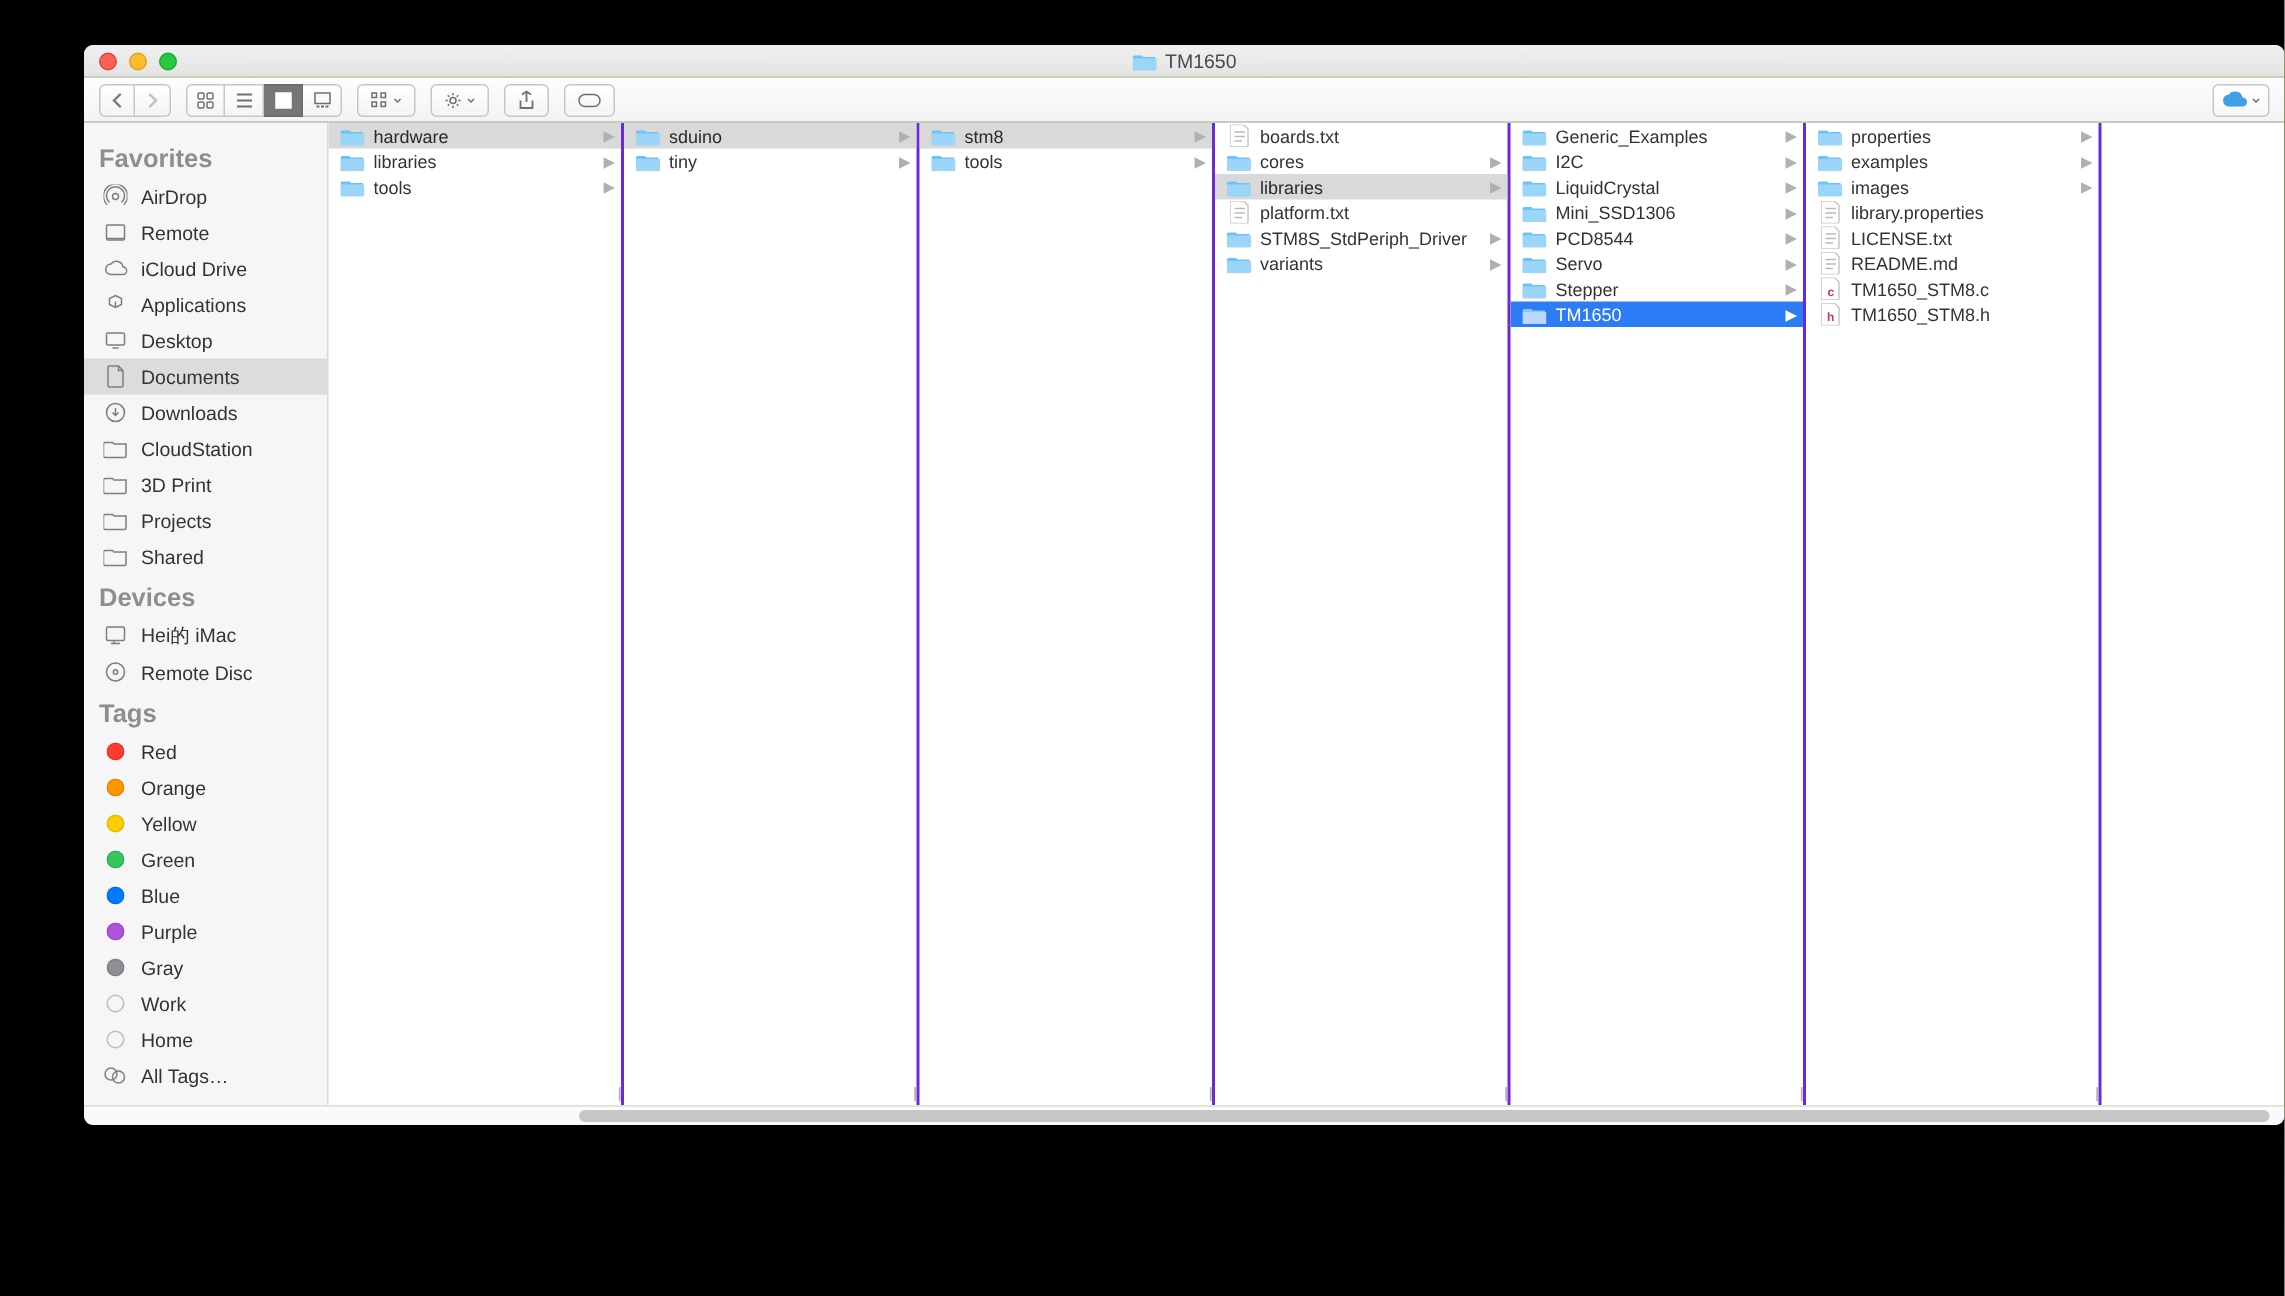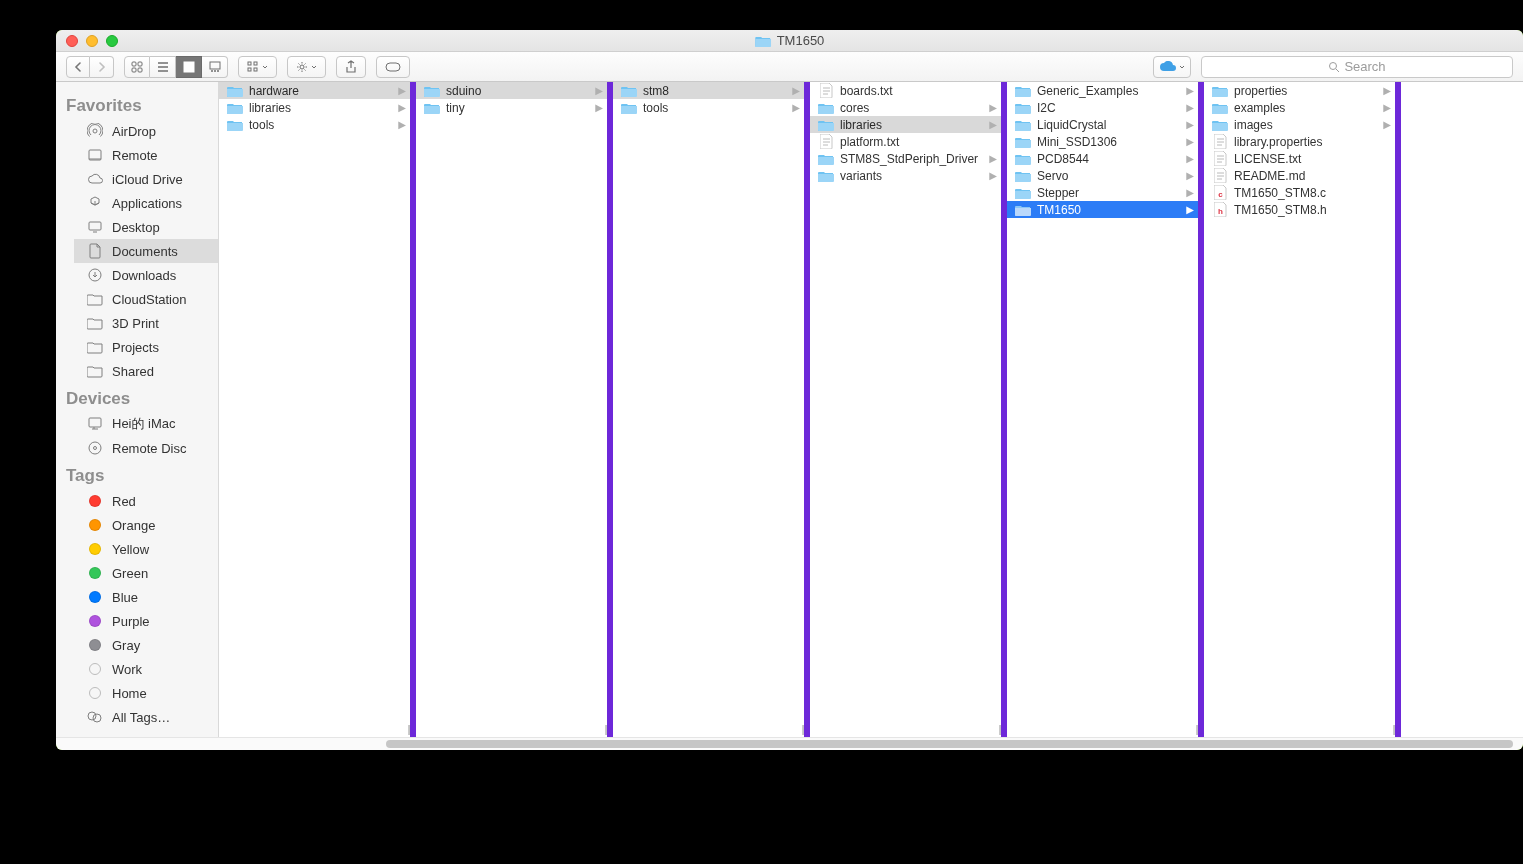--- a/index.html
+++ b/index.html
@@ -23,26 +23,26 @@
 .segbtn:last-child { border-radius: 0 4px 4px 0; }
 .segbtn.active { background: #767676; border-color: #6a6a6a; }
 .segbtn.active svg * { stroke: #fff; fill: #fff; }
 .sbtn { height: 22px; padding: 0 8px; background: linear-gradient(#fff,#f4f4f4); border: 1px solid #c7c7c7; border-radius: 4px; display: flex; align-items: center; justify-content: center; gap: 3px; cursor: default; }
 .spacer { flex: 1; }
 .cloudbtn { height: 22px; width: 38px; border: 1px solid #c7c7c7; border-radius: 4px; background: linear-gradient(#fff,#f6f6f6); display: flex; align-items: center; justify-content: center; gap: 2px; }
 .searchbox { width: 312px; height: 22px; border: 1px solid #c9c9c9; border-radius: 4px; background: #fff; display: flex; align-items: center; justify-content: center; gap: 4px; color: #9c9c9c; }
 .body { flex: 1; display: flex; overflow: hidden; }
 .sidebar { width: 163px; background: #f6f6f6; border-right: 1px solid #d9d9d9; overflow-y: auto; padding: 8px 0 6px 0; }
 .sidehdr { color: #8e8e8e; font-size: 17px; font-weight: 700; padding: 6px 8px 3px 10px; }
-.siderow { display: flex; align-items: center; gap: 8px; height: 24px; padding: 0 8px 0 12px; cursor: default; margin-left: 18px; }
+.siderow { display: flex; align-items: center; gap: 8px; height: 24px; padding: 0 8px 0 12px; cursor: default; }
 .siderow.sel { background: #dcdcdc; }
 .siderow .sicn { width: 18px; height: 18px; display: flex; align-items: center; justify-content: center; color: #7a7a7a; }
 .tagdot { width: 12px; height: 12px; border-radius: 50%; border: 1px solid rgba(0,0,0,.15); }
 .columns { flex: 1; display: flex; overflow-x: auto; background: #fff; }
-.col { width: 197px; min-width: 197px; border-right: 6px solid #6d28d9; position: relative; overflow-y: auto; }
+.col { width: 197px; min-width: 197px; border-right: 2px solid #6d28d9; position: relative; overflow-y: auto; }
 .col-resize { position: absolute; bottom: 2px; right: 2px; font-size: 10px; color: #b3b3b3; letter-spacing: -3px; }
 .item { display: flex; align-items: center; height: 17px; padding: 0 4px 0 8px; gap: 6px; cursor: default; position: relative; font-size: 12px; }
 .item .name { flex: 1; white-space: nowrap; overflow: hidden; text-overflow: ellipsis; }
 .item.sel { background: #d9d9d9; color: #2a2a2a; }
 .item.hl { background: #2c7cf6; color: #fff; }
 .item.hl .chev { color: #fff; }
 .chev { color: #b0b0b0; font-size: 10px; }
 .ficon { width: 16px; height: 14px; display: flex; align-items: center; justify-content: center; }
 .hscroll { height: 13px; background: #fafafa; border-top: 1px solid #e5e5e5; position: relative; }
 .hscroll .thumb { position: absolute; top: 2px; left: 330px; right: 10px; height: 8px; background: #c6c6c6; border-radius: 4px; }
@@ -149,27 +149,20 @@
 
     <div class="cloudbtn">
         <svg width="18" height="12" viewBox="0 0 18 12">
           <path d="M5 10a4 4 0 0 1 0-8 5 5 0 0 1 9 2 3 3 0 0 1 0 6z" fill="#3fa0e6"></path>
         </svg>
         <svg width="6" height="4" viewBox="0 0 6 4">
           <path d="M1 1l2 2 2-2" stroke="#6f6f6f" fill="none"></path>
         </svg>
       </div>
 
-    <div class="searchbox">
-      <svg width="12" height="12" viewBox="0 0 12 12">
-          <circle cx="5" cy="5" r="3.5" fill="none" stroke="#9c9c9c"></circle>
-          <path d="M8 8l3 3" stroke="#9c9c9c"></path>
-        </svg>
-      <span>Search</span>
-    </div>
   </div>
 
   <div class="body">
     <div class="sidebar" id="sidebar">
         <div class="sidehdr">Favorites</div>
         <div class="siderow">
           <span class="sicn">
             <svg width="16" height="16" viewBox="0 0 16 16">
               <circle cx="8" cy="8" r="2" fill="none" stroke="#7e7e7e"></circle>
               <path d="M4 12a6 6 0 1 1 8 0M2.5 13.5a8 8 0 1 1 11 0" fill="none" stroke="#7e7e7e"></path>

